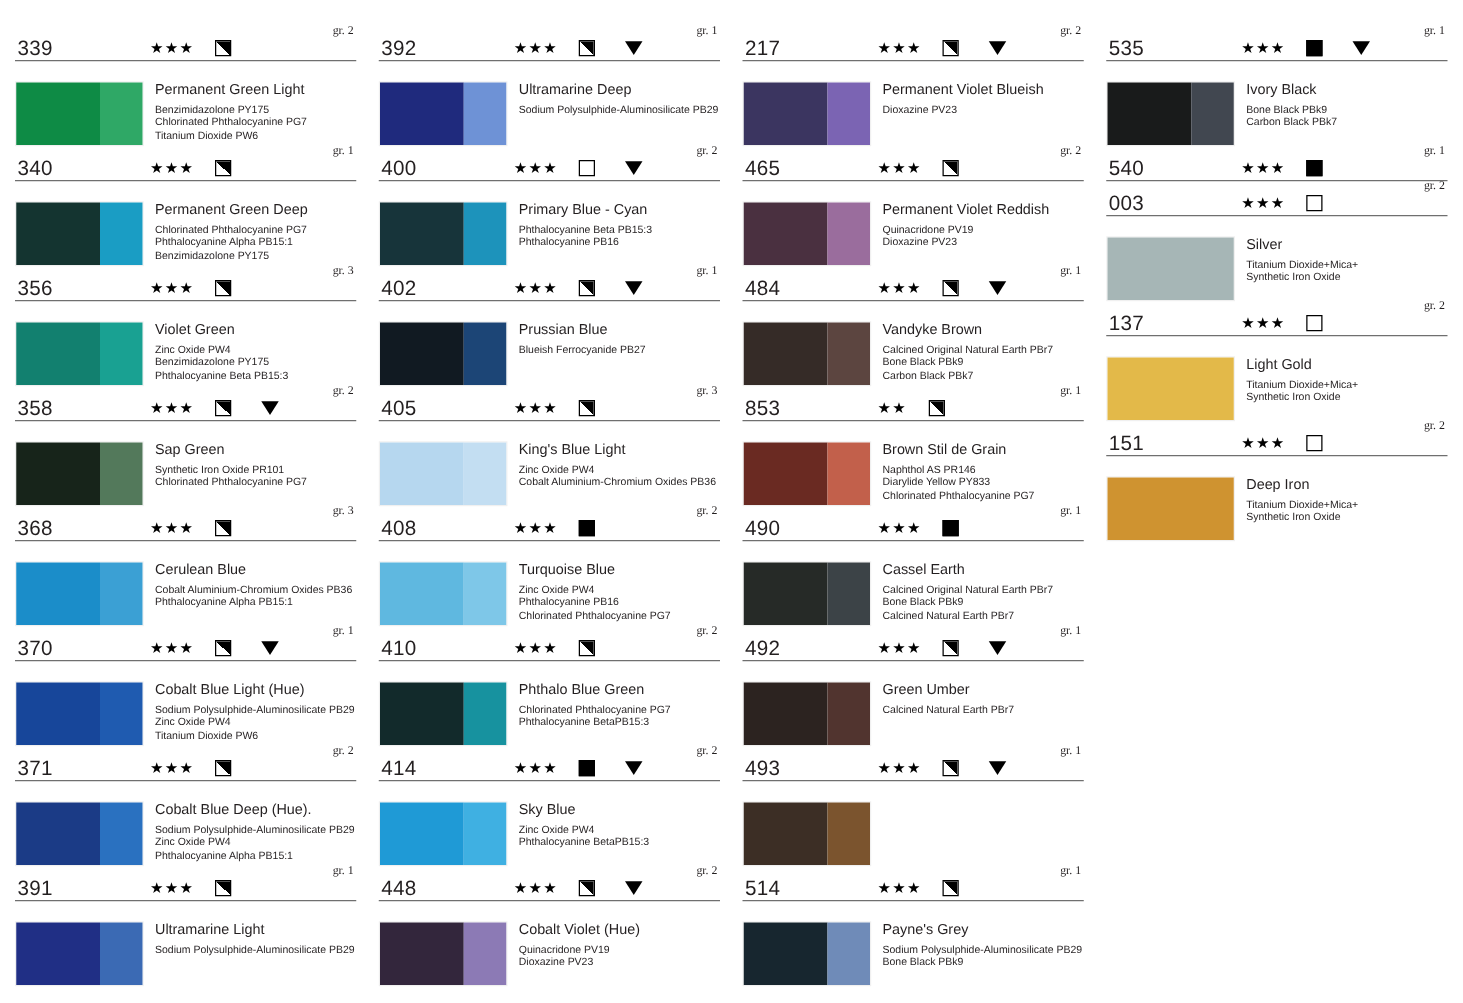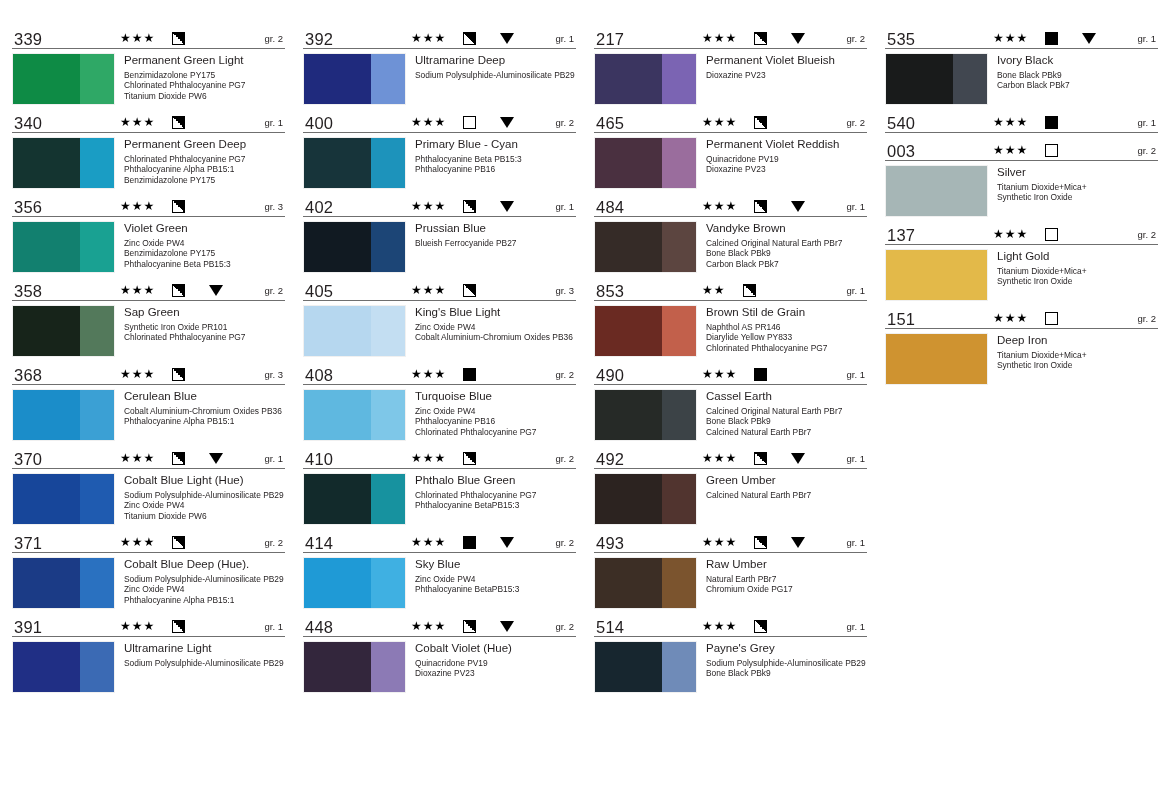--- a/index.html
+++ b/index.html
@@ -94,30 +94,32 @@
   .tri{
     width:0;height:0;
     margin-left:24px;
     border-left:7px solid transparent;
     border-right:7px solid transparent;
     border-top:11px solid #000;
   }
   .tri.none{border:0;width:14px;height:11px;}
   .grade{
     position:absolute;
-    right:2px;bottom:4px;
+    right:2px;bottom:18px;
     font-size:9.5px;
     line-height:10px;
     color:#231f20;
+    font-family:Liberation Serif, serif;
   }
 
   .entry-body{
     display:flex;
     flex-direction:row;
     padding-top:4px;
+    margin-top:12px;
   }
   .swatch{
     width:103px;
     flex:0 0 103px;
     display:flex;
     flex-direction:row;
     border:1px solid rgba(0,0,0,.06);
     box-sizing:border-box;
   }
   .swatch .mass{flex:0 0 66%;}
@@ -740,25 +742,20 @@
             <span class="sq half"></span>
             <span class="tri"></span>
           </div>
           <div class="grade">gr. 1</div>
         </div>
         <div class="entry-body">
           <div class="swatch" style="height: 52px;">
             <div class="mass" style="background: rgb(60, 46, 37);"></div>
             <div class="tint" style="background: rgb(123, 84, 46);"></div>
           </div>
-          <div class="info">
-            <div class="cname">Raw Umber</div>
-            <div class="pig">Natural Earth PBr7</div>
-            <div class="pig">Chromium Oxide PG17</div>
-          </div>
         </div>
       </div>
       <div class="entry">
         <div class="entry-head">
           <div class="code">514</div>
           <div class="head-icons">
             <div class="stars">
               <span>★</span>
               <span>★</span>
               <span>★</span>

